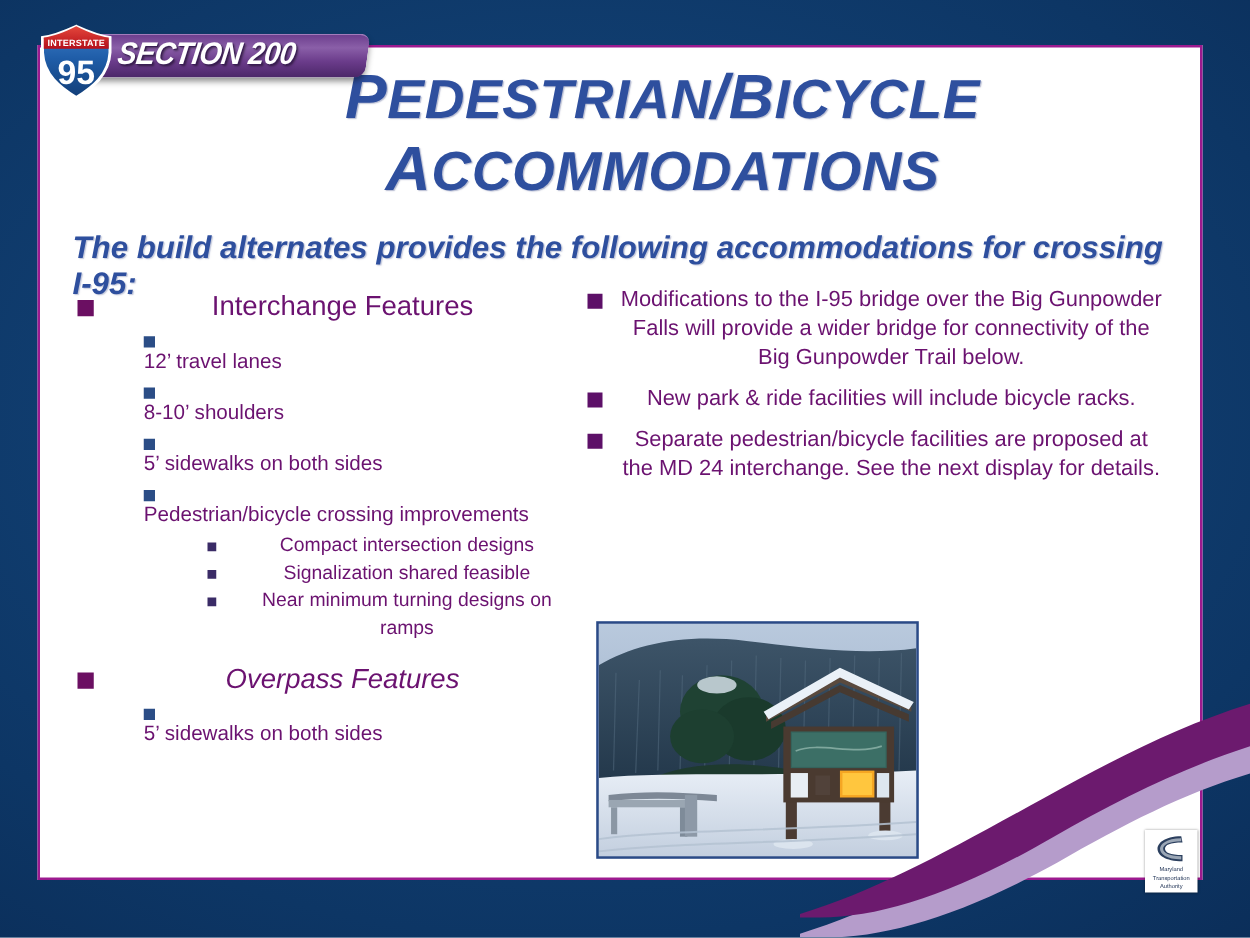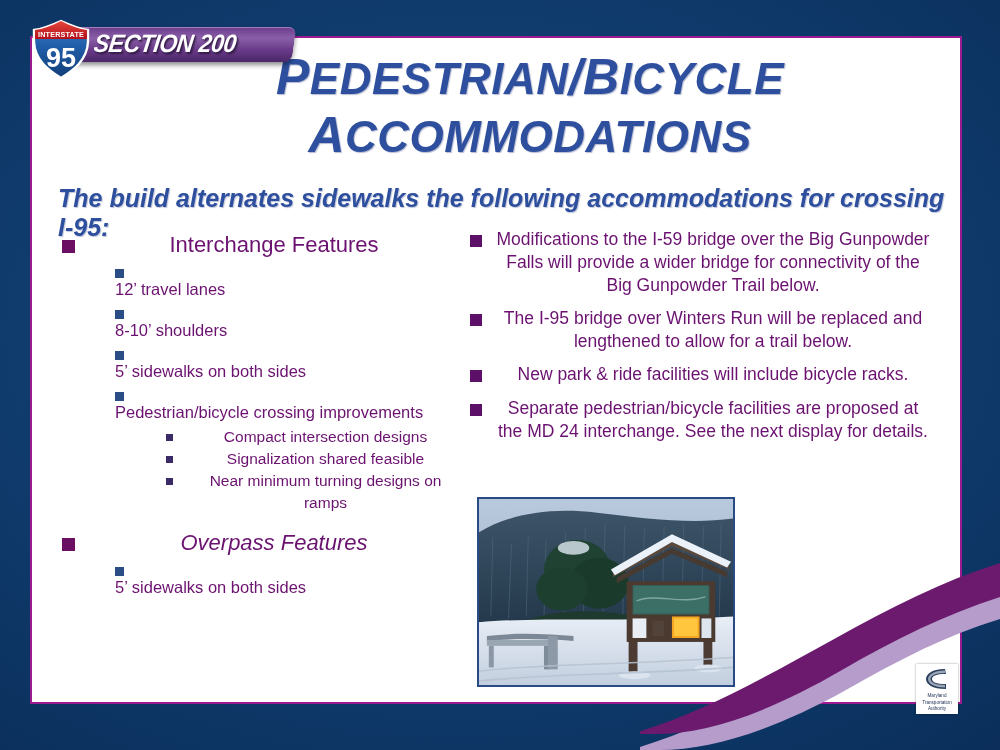--- a/index.html
+++ b/index.html
@@ -142,21 +142,21 @@
       <text x="31" y="19" text-anchor="middle" font-family="Liberation Sans, sans-serif" font-size="7.2" font-weight="bold" fill="#ffffff" letter-spacing=".2">INTERSTATE</text>
       <text x="31" y="49" text-anchor="middle" font-family="Liberation Sans, sans-serif" font-size="27" font-weight="bold" fill="#ffffff">95</text>
     </svg>
   </div>
 
   <div id="title">
     <span class="ttl-line"><span class="cap">P</span><span>EDESTRIAN</span><span class="cap">/</span><span class="cap">B</span><span>ICYCLE</span></span>
     <span class="ttl-line"><span class="cap">A</span><span>CCOMMODATIONS</span></span>
   </div>
 
-  <div id="subtitle">The build alternates sidewalks the following accommodations for crossing I-95:</div>
+  <div id="subtitle">The build alternates provides the following accommodations for crossing I-95:</div>
 
   <div id="colL">
     <div class="row lv1">
       <span class="bsq"></span>
       <span class="btxt">Interchange Features</span>
     </div>
     <div class="row lv2">
       <span class="bsq"></span>
       <span class="btxt">12’ travel lanes</span>
     </div>
@@ -190,25 +190,21 @@
     </div>
     <div class="row lv2">
       <span class="bsq"></span>
       <span class="btxt"> 5’ sidewalks on both sides</span>
     </div>
   </div>
 
   <div id="colR">
     <div class="row rb">
       <span class="bsq"></span>
-      <span class="btxt">Modifications to the I-59 bridge over the Big Gunpowder Falls will provide a wider bridge for connectivity of the Big Gunpowder Trail below.</span>
-    </div>
-    <div class="row rb">
-      <span class="bsq"></span>
-      <span class="btxt"> The I-95 bridge over Winters Run will be replaced and lengthened to allow for a trail below.</span>
+      <span class="btxt">Modifications to the I-95 bridge over the Big Gunpowder Falls will provide a wider bridge for connectivity of the Big Gunpowder Trail below.</span>
     </div>
     <div class="row rb">
       <span class="bsq"></span>
       <span class="btxt">New park &amp; ride facilities will include bicycle racks.</span>
     </div>
     <div class="row rb">
       <span class="bsq"></span>
       <span class="btxt"> Separate pedestrian/bicycle facilities are proposed at the MD 24 interchange. See the next display for details.</span>
     </div>
   </div>

